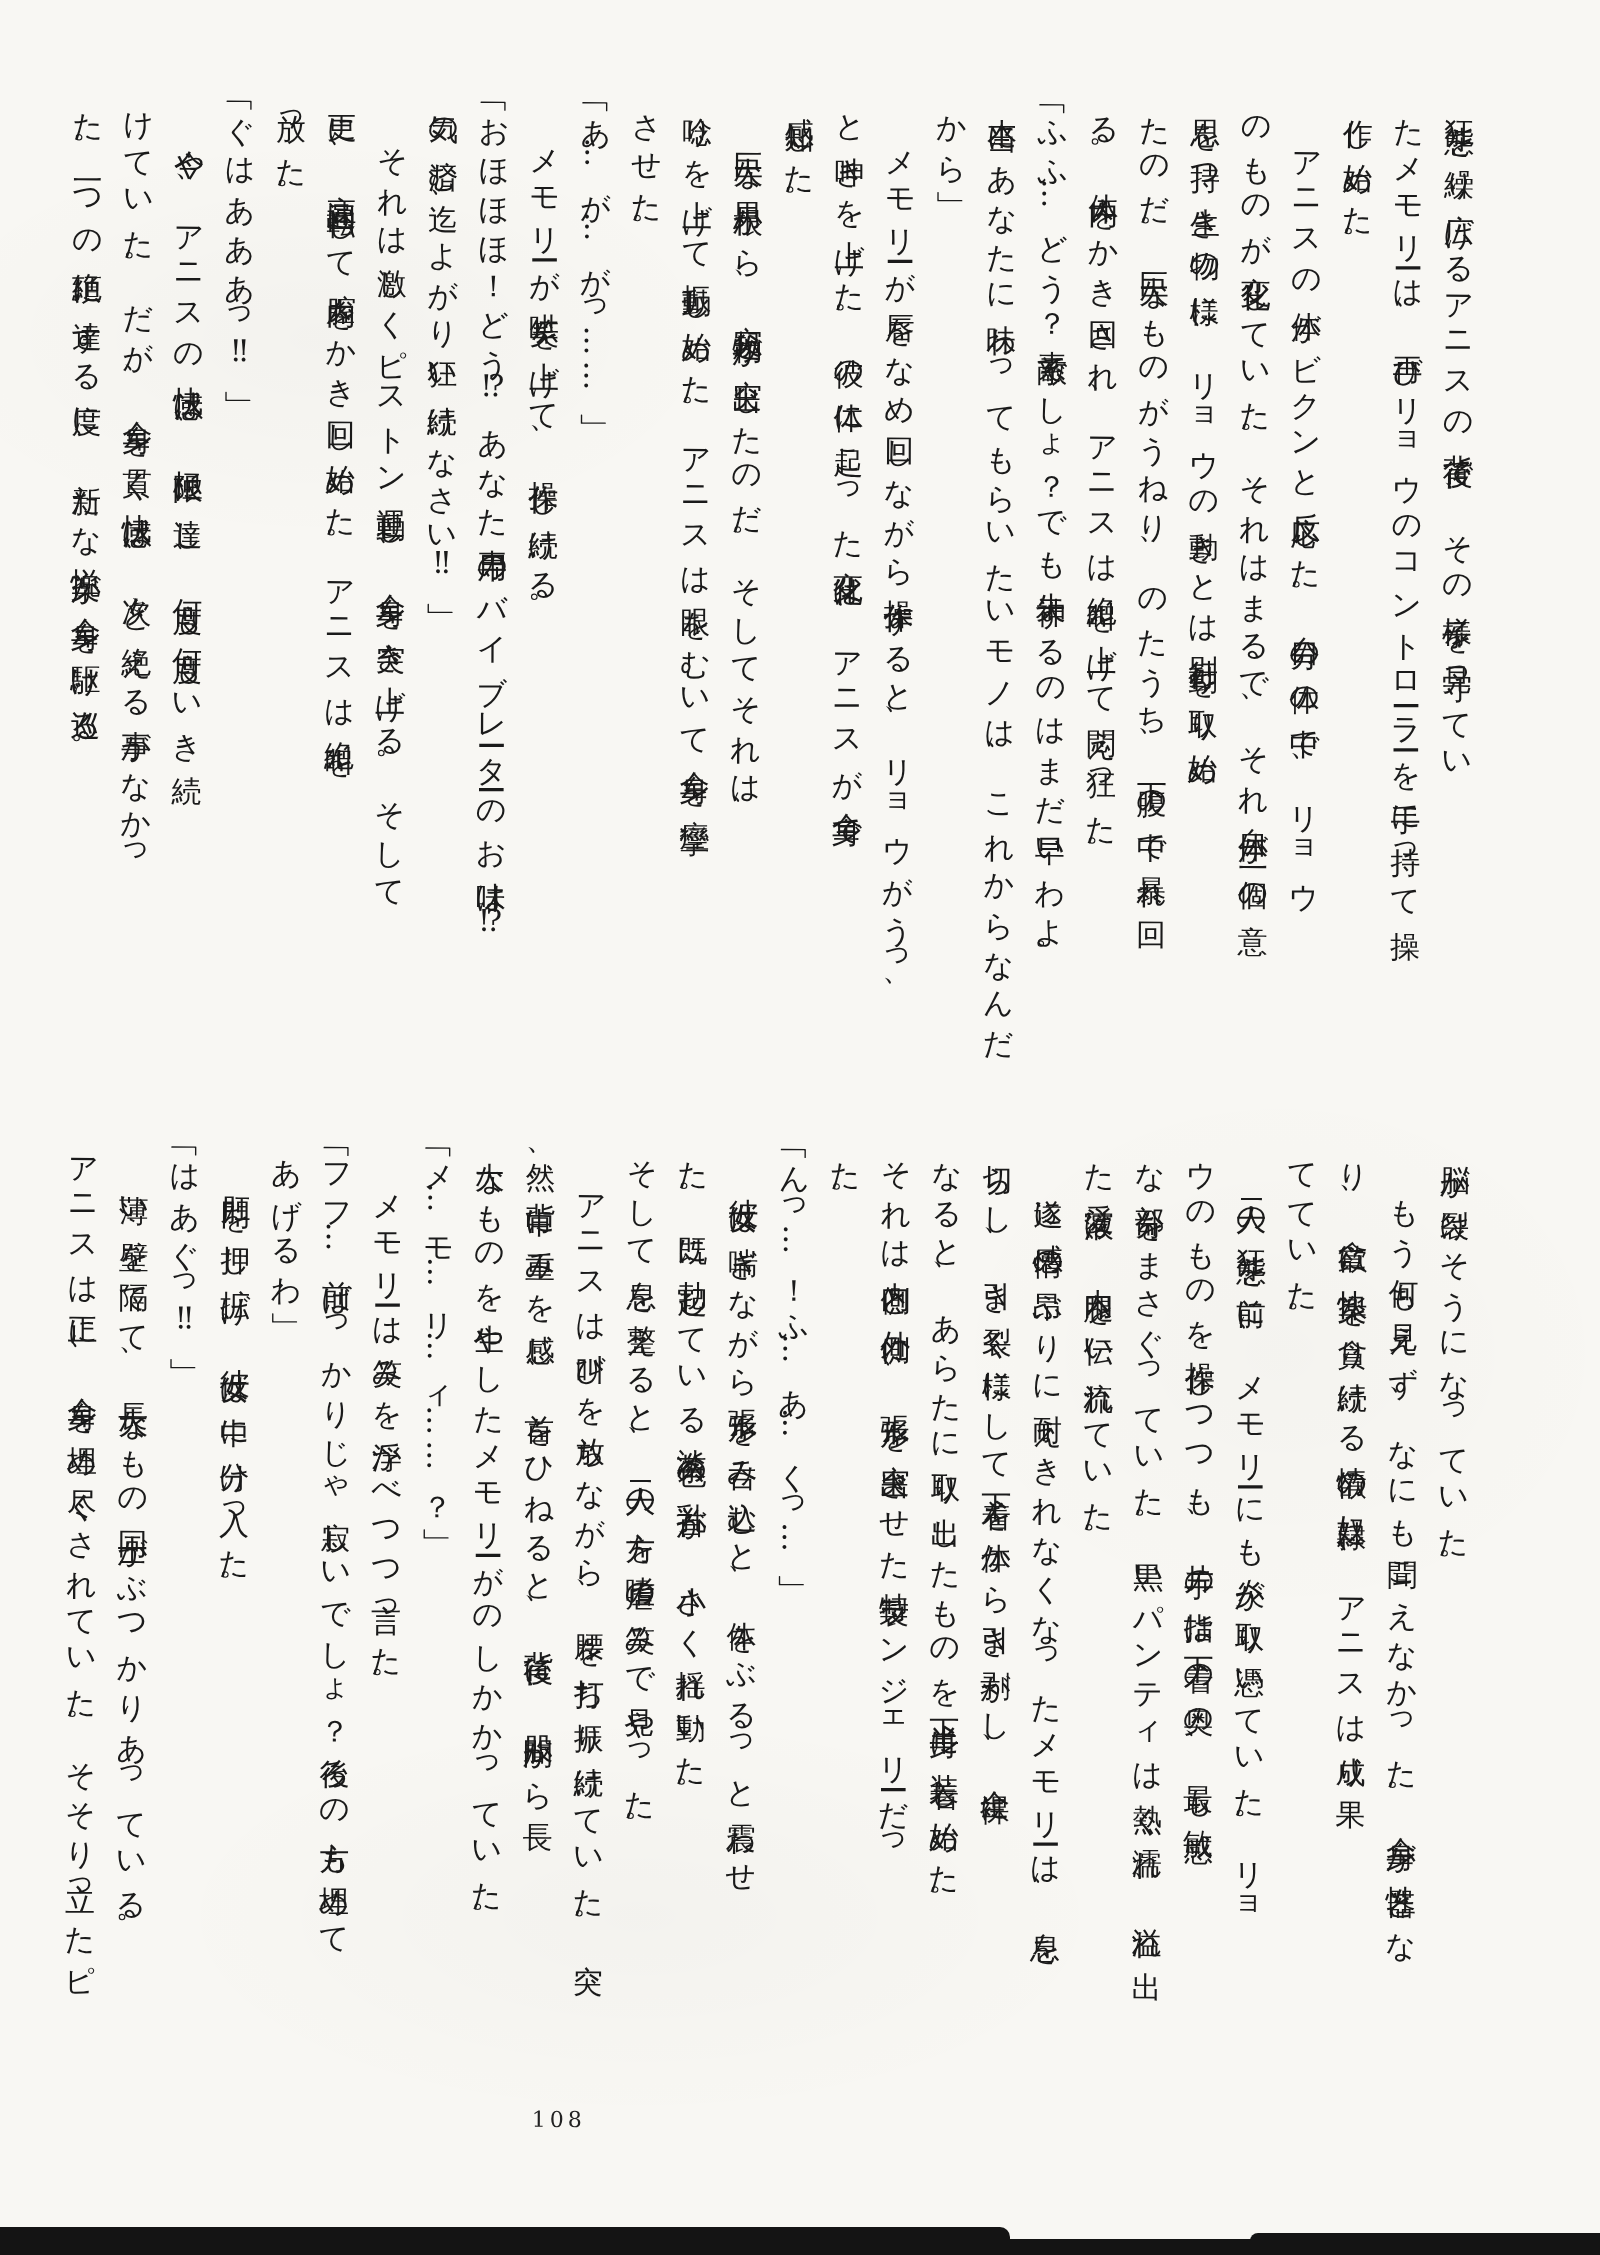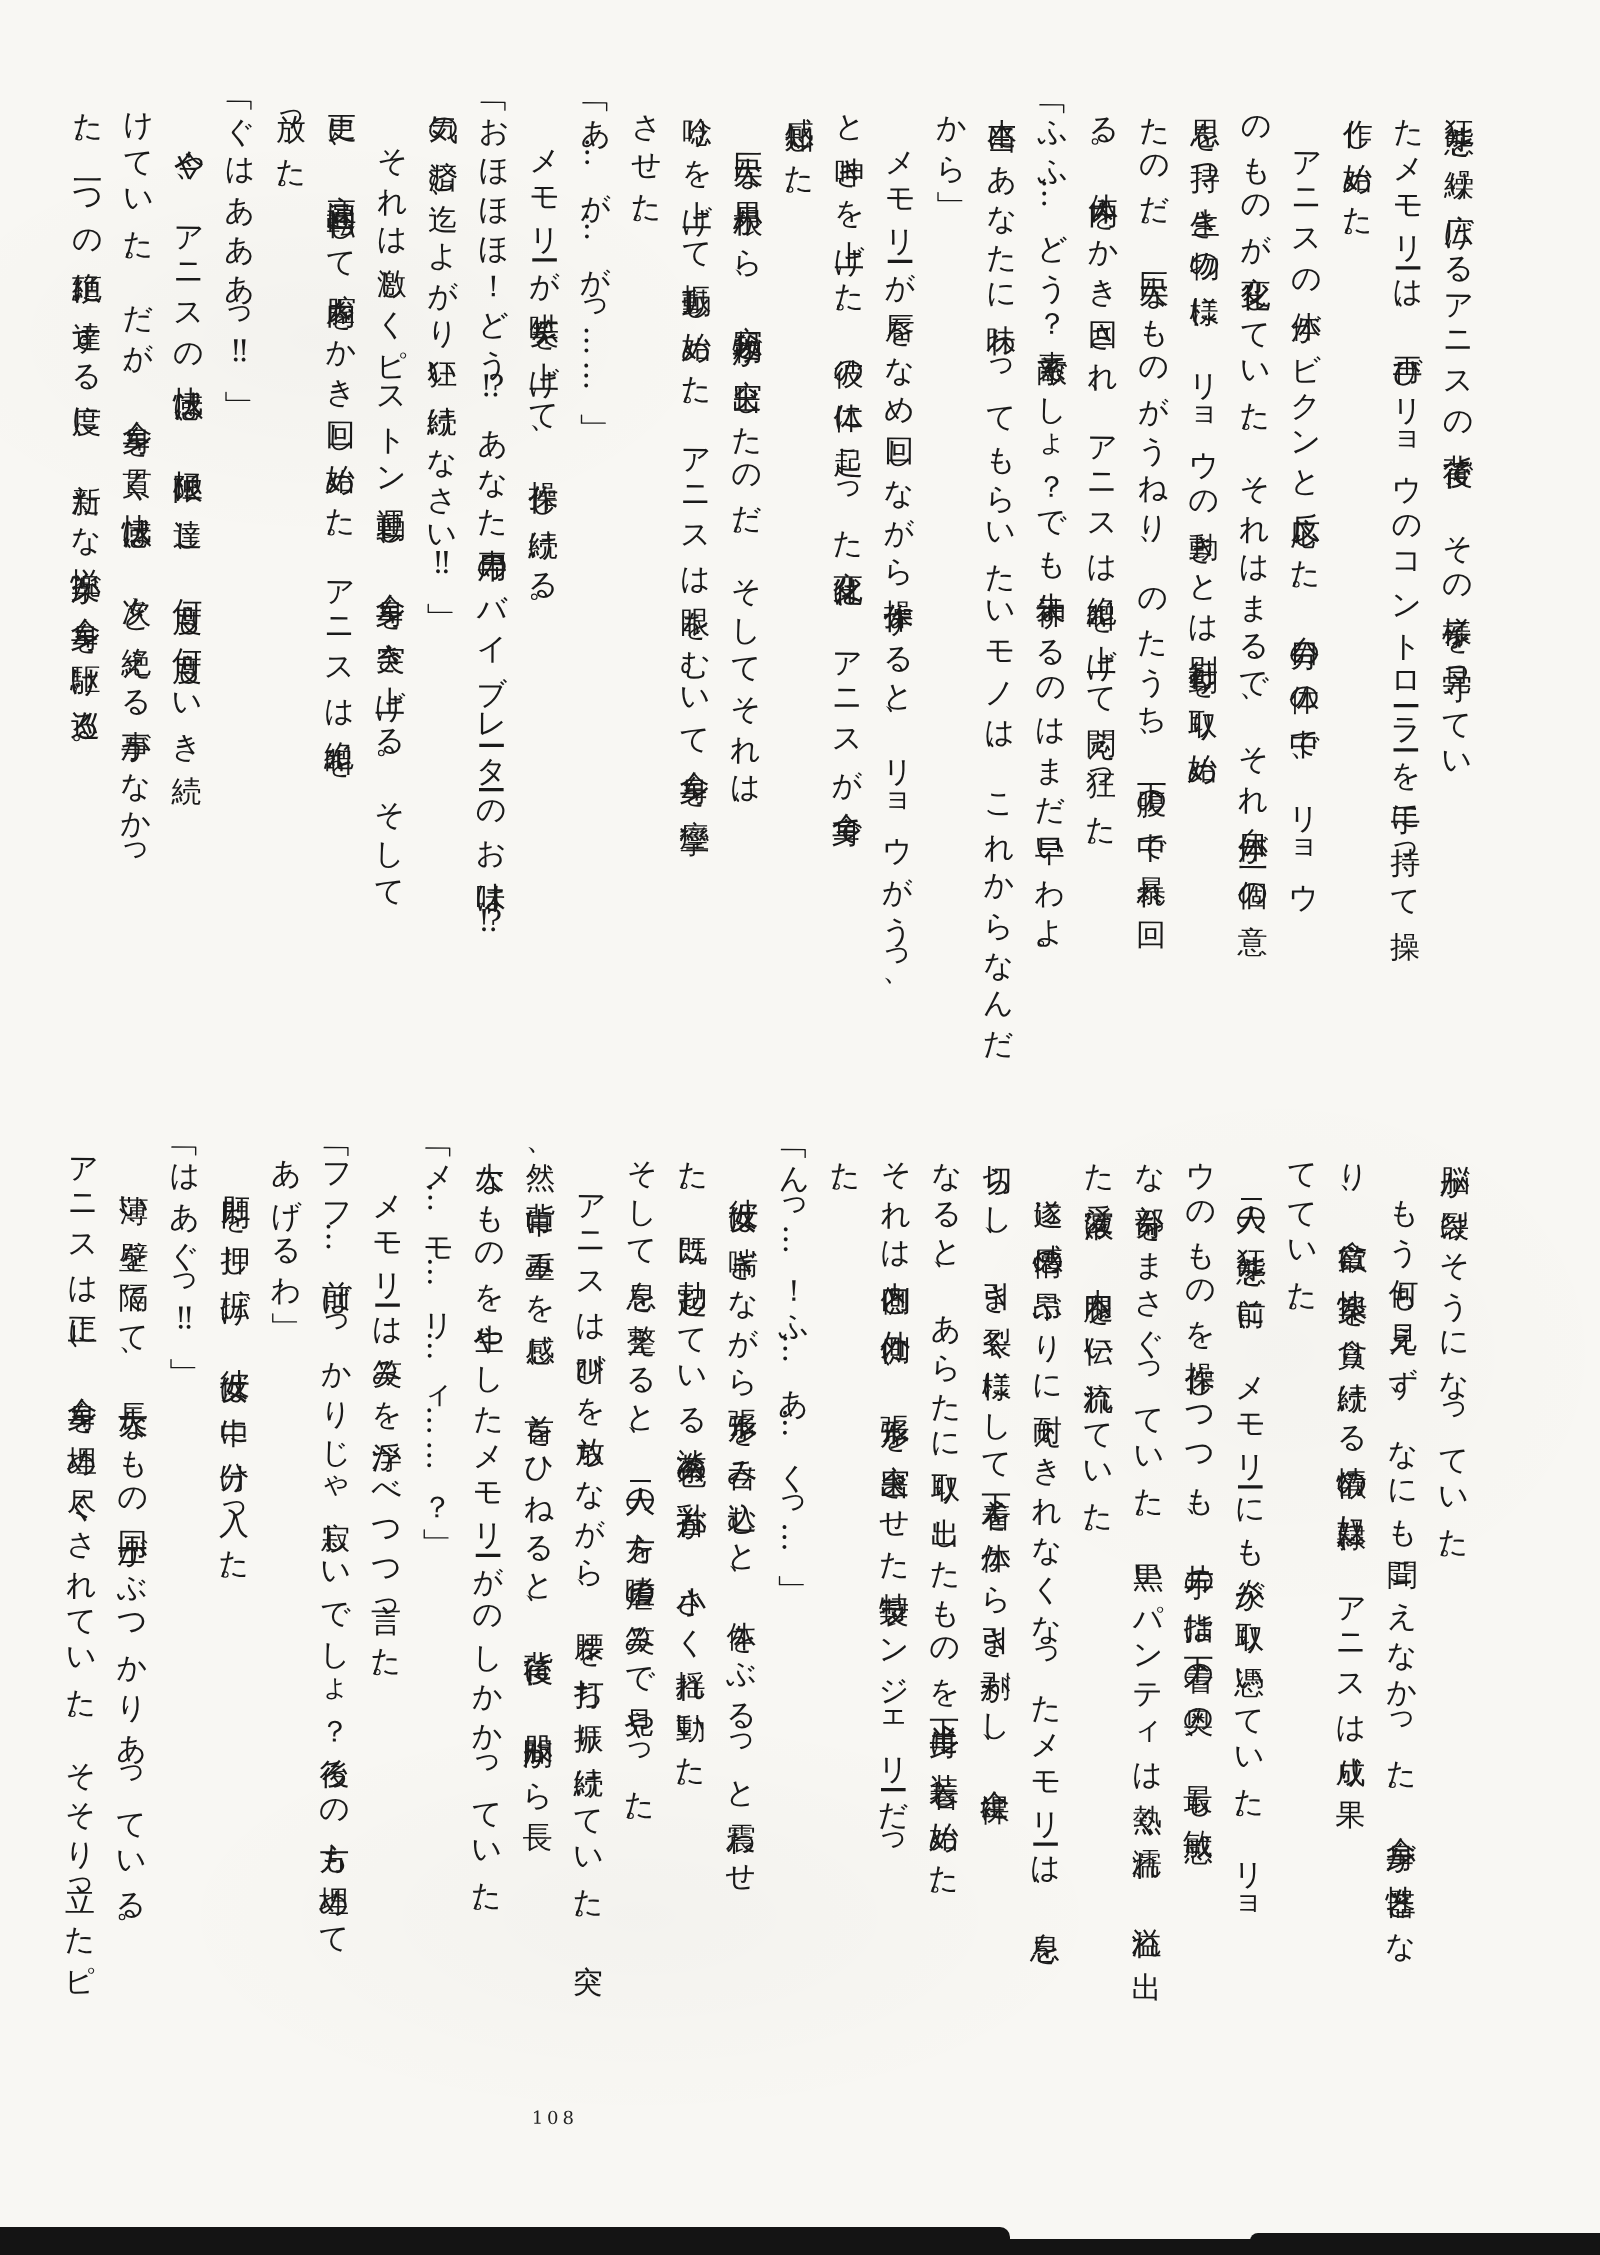--- a/index.html
+++ b/index.html
@@ -44,21 +44,21 @@
     top: 1140px;
     height: 990px;
   }
   .jp-block .col {
     
   }
   .page-number {
     position: absolute;
     left: 536px;
     top: 2108px;
-    font-size: 18px;
+    font-size: 22px;
     letter-spacing: 4px;
     color: #222;
     text-align: right;
   }
   .scan-edge-bottom {
     position: absolute;
     left: 0;
     right: 0;
     bottom: 0;
     height: 16px;

